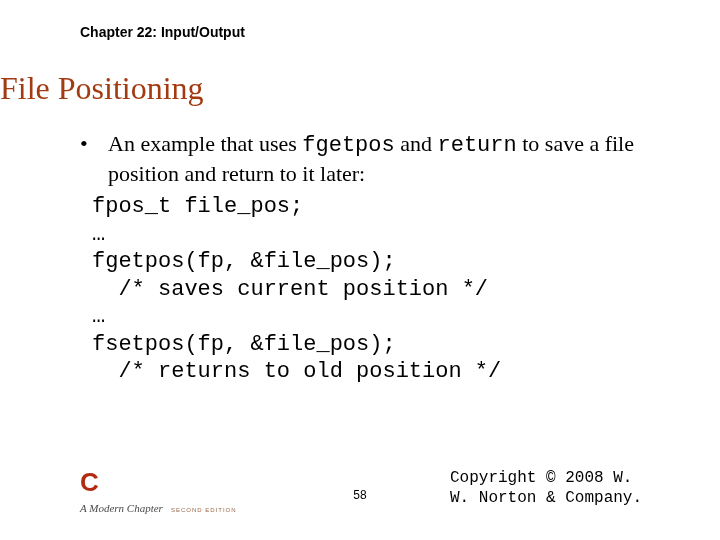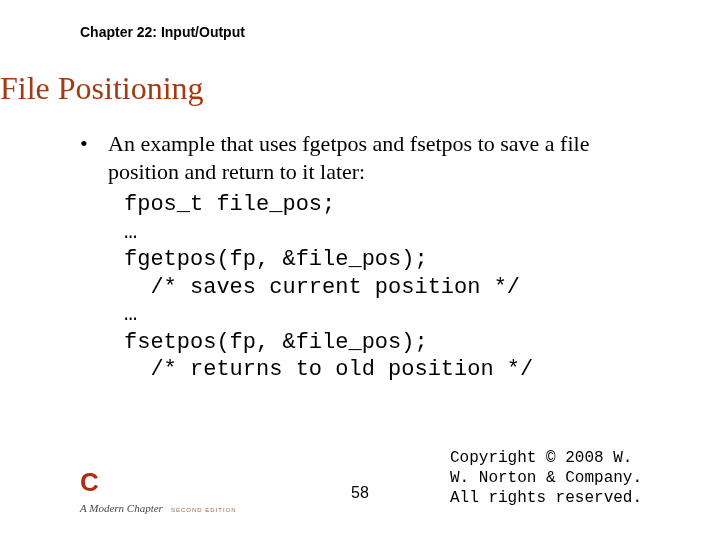--- a/index.html
+++ b/index.html
@@ -48,25 +48,25 @@
     display: flex;
   }
   .bullet .dot {
     width: 28px;
     flex: 0 0 28px;
   }
   .bullet .txt {
     flex: 1;
   }
   .mono {
-    font-family: Liberation Serif, serif;
+    font-family: Liberation Mono, monospace;
   }
   .code {
     font-family: "Courier New", Courier, monospace;
-    margin-left: 44px;
+    margin-left: 12px;
     margin-top: 6px;
     font-size: 22px;
     line-height: 1.25;
     white-space: pre;
   }
   .footer {
     position: absolute;
     bottom: 20px;
     left: 0;
     right: 0;
@@ -110,21 +110,21 @@
     letter-spacing: 1px;
     margin-left: 4px;
   }
   .pagenum {
     position: absolute;
     left: 0;
     right: 0;
     bottom: 18px;
     text-align: center;
     font-family: Arial, Helvetica, sans-serif;
-    font-size: 16px;
+    font-size: 12px;
     color: #000;
   }
   .copyright {
     position: absolute;
     right: 60px;
     bottom: 12px;
     width: 210px;
     font-family: Liberation Mono, monospace;
     font-size: 16px;
     color: #000;
@@ -137,21 +137,21 @@
 <div class="slide">
 
   <div class="chapter">Chapter 22: Input/Output</div>
 
   <div class="title">File Positioning</div>
 
   <div class="body">
     <div class="bullet">
       <div class="dot">•</div>
       <div class="txt">
-        <span>An example that uses </span><span class="mono">fgetpos</span><span> and </span><span class="mono">fsetpos</span><span> to save a file position and return to it later:</span>
+        <span>An example that uses </span><span class="mono">fgetpos</span><span> and </span><span class="mono">return</span><span> to save a file position and return to it later:</span>
       </div>
     </div>
     <div class="code">fpos_t file_pos;
 …
 fgetpos(fp, &amp;file_pos);
   /* saves current position */
 …
 fsetpos(fp, &amp;file_pos);
   /* returns to old position */</div>
   </div>
@@ -162,17 +162,16 @@
         <span class="logo-c">C</span>
       </div>
       <div>
         <span class="logo-sub">A Modern Chapter</span>
         <span class="logo-ed">SECOND EDITION</span>
       </div>
     </div>
     <div class="pagenum">58</div>
     <div class="copyright">
       <div>Copyright © 2008 W. W. Norton &amp; Company.</div>
-      <div>All rights reserved.</div>
     </div>
   </div>
 
 </div>
 
 </body></html>

